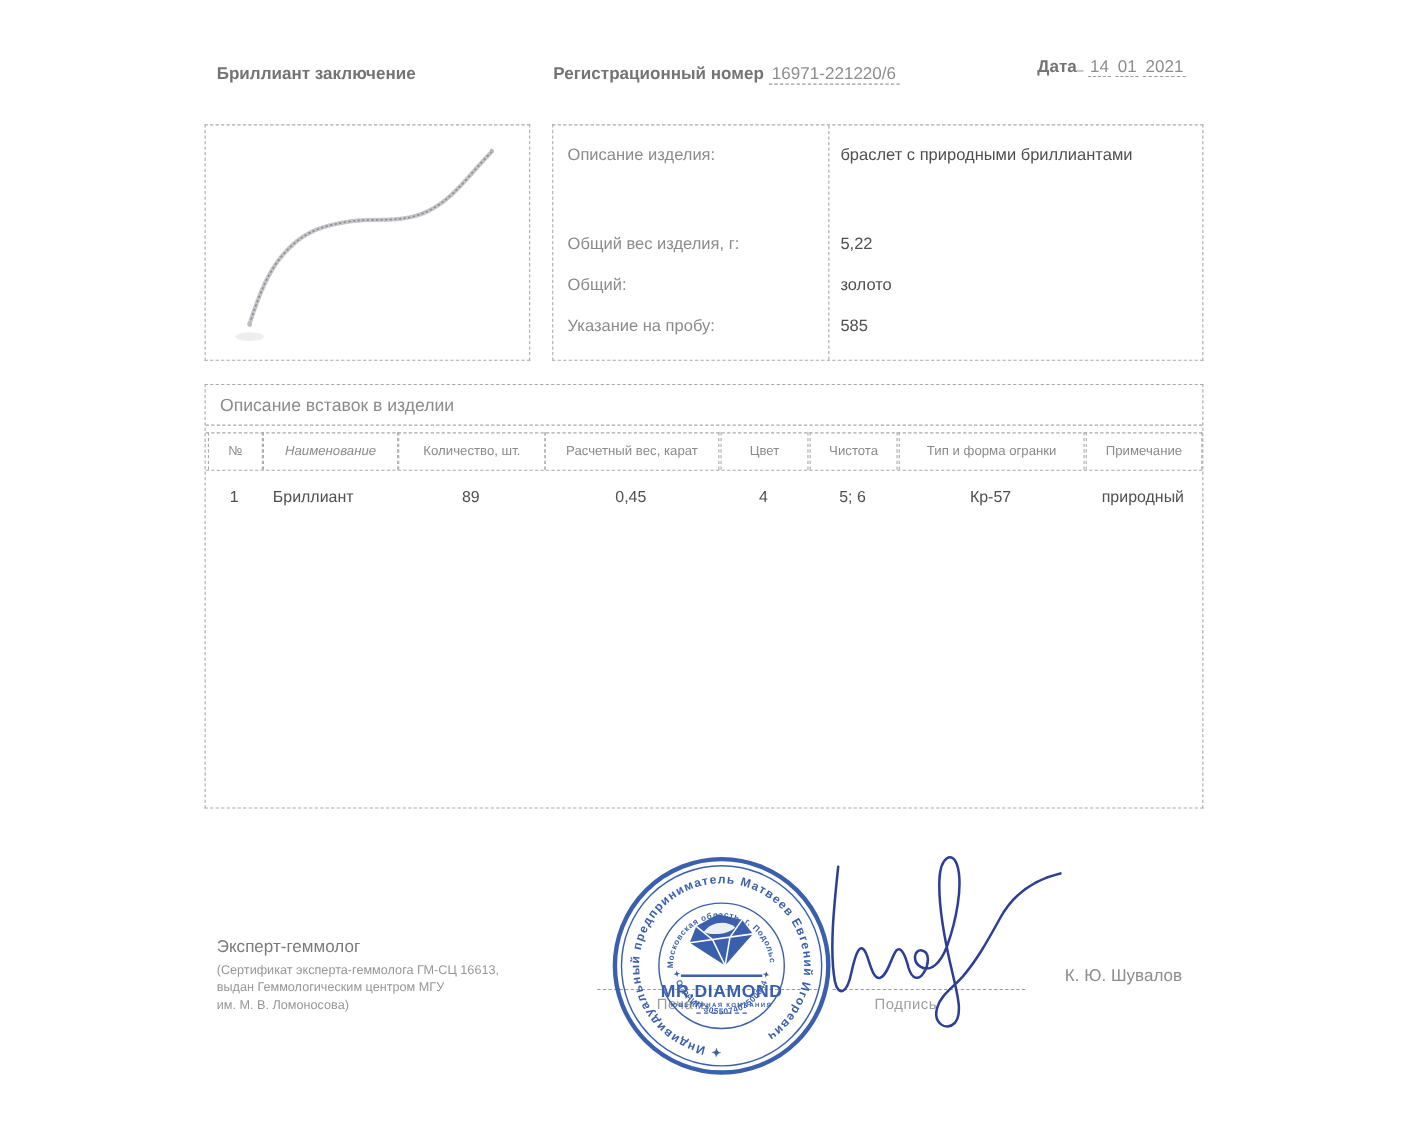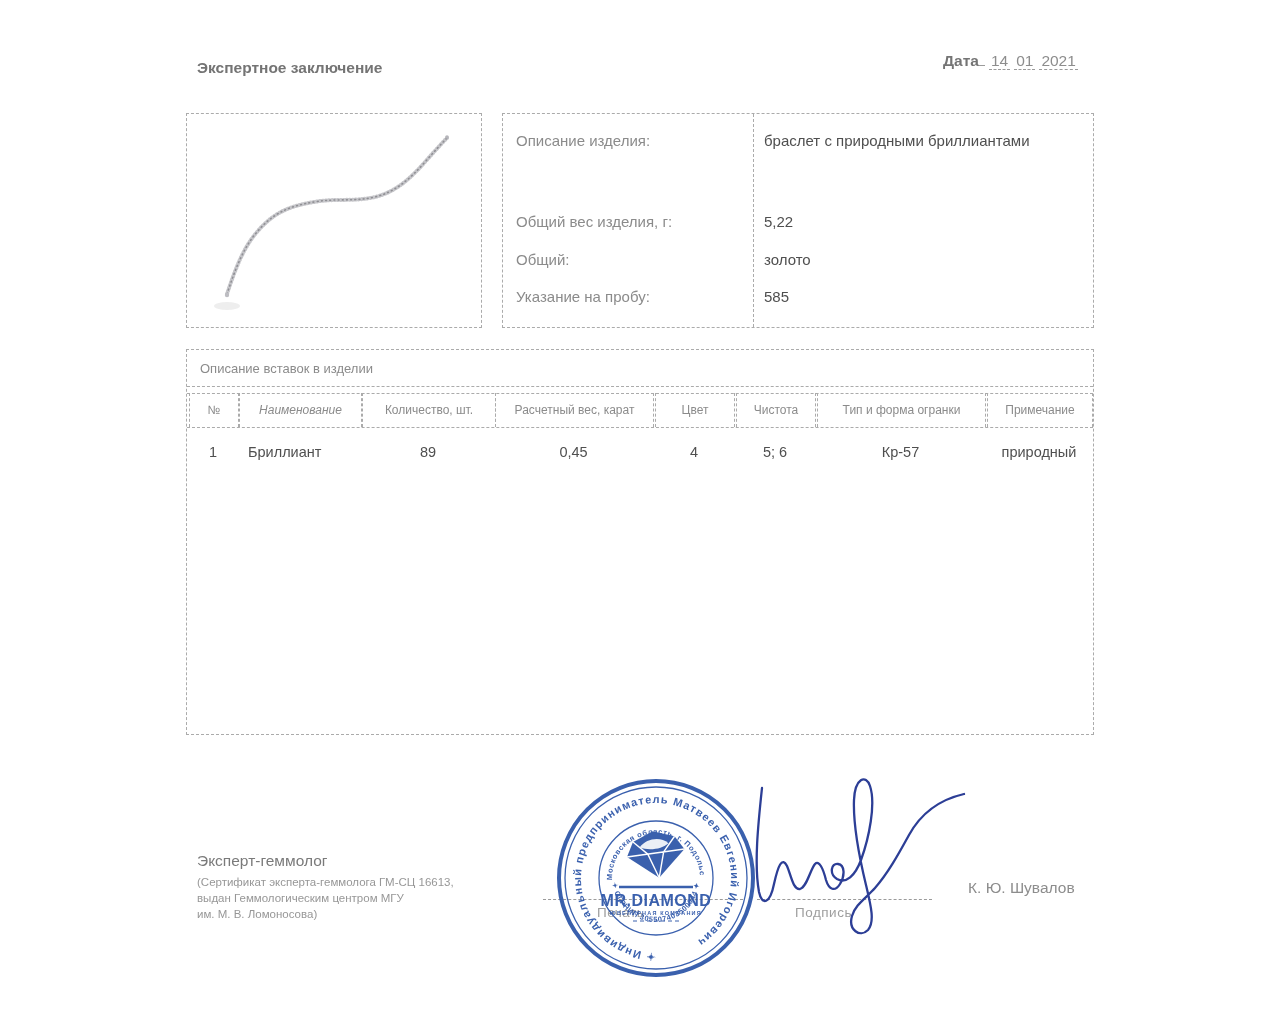--- a/index.html
+++ b/index.html
@@ -30,21 +30,21 @@
   
   .dash{border:1px dashed var(--border-grey);}
   .photo-box{left:186px;top:113px;width:294px;height:213px;}
   .desc-box{left:502px;top:113px;width:590px;height:213px;}
   .vdiv{position:absolute;top:0;bottom:0;border-left:1px dashed var(--border-grey);}
   .field-label{position:absolute;left:13px;font-size:15px;color:var(--label-grey);white-space:nowrap;}
   .field-value{position:absolute;left:261px;font-size:15px;color:var(--value-grey);white-space:nowrap;}
 
   
   .table-box{left:186px;top:349px;width:906px;height:384px;}
-  .table-title{position:absolute;left:13px;top:11px;font-size:13px;color:var(--label-grey);}
+  .table-title{position:absolute;left:13px;top:11px;font-size:16px;color:var(--label-grey);}
   .hline{position:absolute;left:0;right:0;border-top:1px dashed var(--border-grey);}
   .hcell{position:absolute;top:43px;height:34px;border-left:1px dashed var(--border-grey);
          border-right:1px dashed var(--border-grey);display:flex;align-items:center;
          justify-content:center;font-size:12px;color:var(--label-grey);white-space:nowrap;}
   .dcell{position:absolute;top:92px;height:20px;line-height:20px;font-size:14.5px;
          color:var(--value-grey);text-align:center;white-space:nowrap;}
   .dcell.left{text-align:left;padding-left:9px;box-sizing:border-box;}
 
   
   .comments-box{left:186px;top:753px;width:906px;height:70px;}
@@ -62,22 +62,26 @@
 
   .stamp-svg{left:553px;top:775px;color:var(--stamp-blue);}
   .sig-svg{left:742px;top:770px;color:var(--signature-blue);}
   .stamp-svg text{font-family:"Liberation Sans",sans-serif;}
 </style>
 </head>
 <body>
 
 <div class="page">
 
-  <div class="abs doc-title">Экспертное заключение</div>
-
+  <div class="abs doc-title">Бриллиант заключение</div>
+
+  <div class="abs reg-block">
+    <span class="reg-label">Регистрационный номер</span>
+    <span class="u reg-number">16971-221220/6</span>
+  </div>
 
   <div class="abs date-block">
     <span class="date-label">Дата</span><span class="u date-lead"></span><span class="u date-part">14</span><span class="u date-part">01</span><span class="u date-part">2021</span>
   </div>
 
   <div class="abs dash photo-box">
     <svg width="294" height="213" viewBox="0 0 294 213">
       <ellipse cx="40" cy="192" rx="13" ry="4" fill="#e2e2e2" opacity="0.6"></ellipse>
       <path d="M 40 180 C 48 156, 56 134, 70 118 C 86 99, 102 92, 127 88 C 149 84, 166 88, 188 83 C 208 78, 222 66, 238 48 C 246 39, 254 30, 260 24" fill="none" stroke="#c6c6ca" stroke-width="4" stroke-dasharray="0.6 2.4" stroke-linecap="round"></path>
       <path d="M 40 180 C 48 156, 56 134, 70 118 C 86 99, 102 92, 127 88 C 149 84, 166 88, 188 83 C 208 78, 222 66, 238 48 C 246 39, 254 30, 260 24" fill="none" stroke="#8f8f94" stroke-width="1.6" stroke-dasharray="0.8 3.4" stroke-linecap="round"></path>

